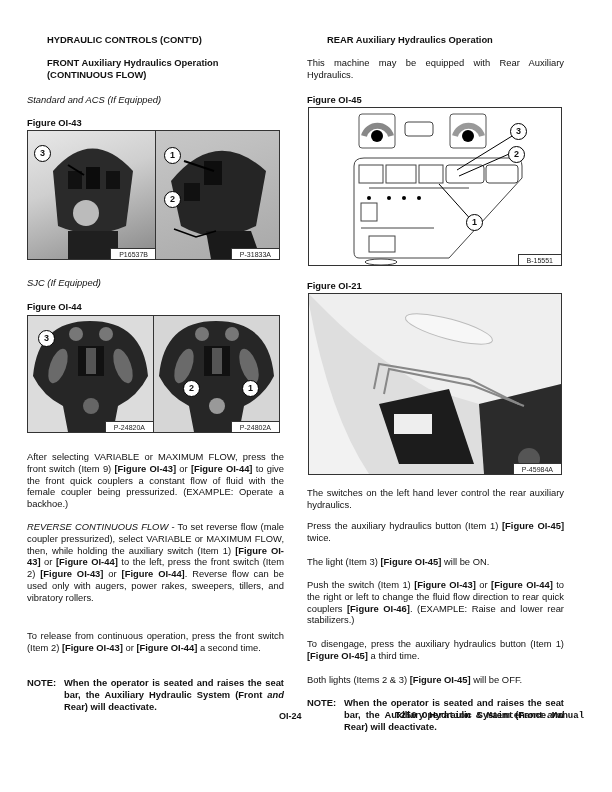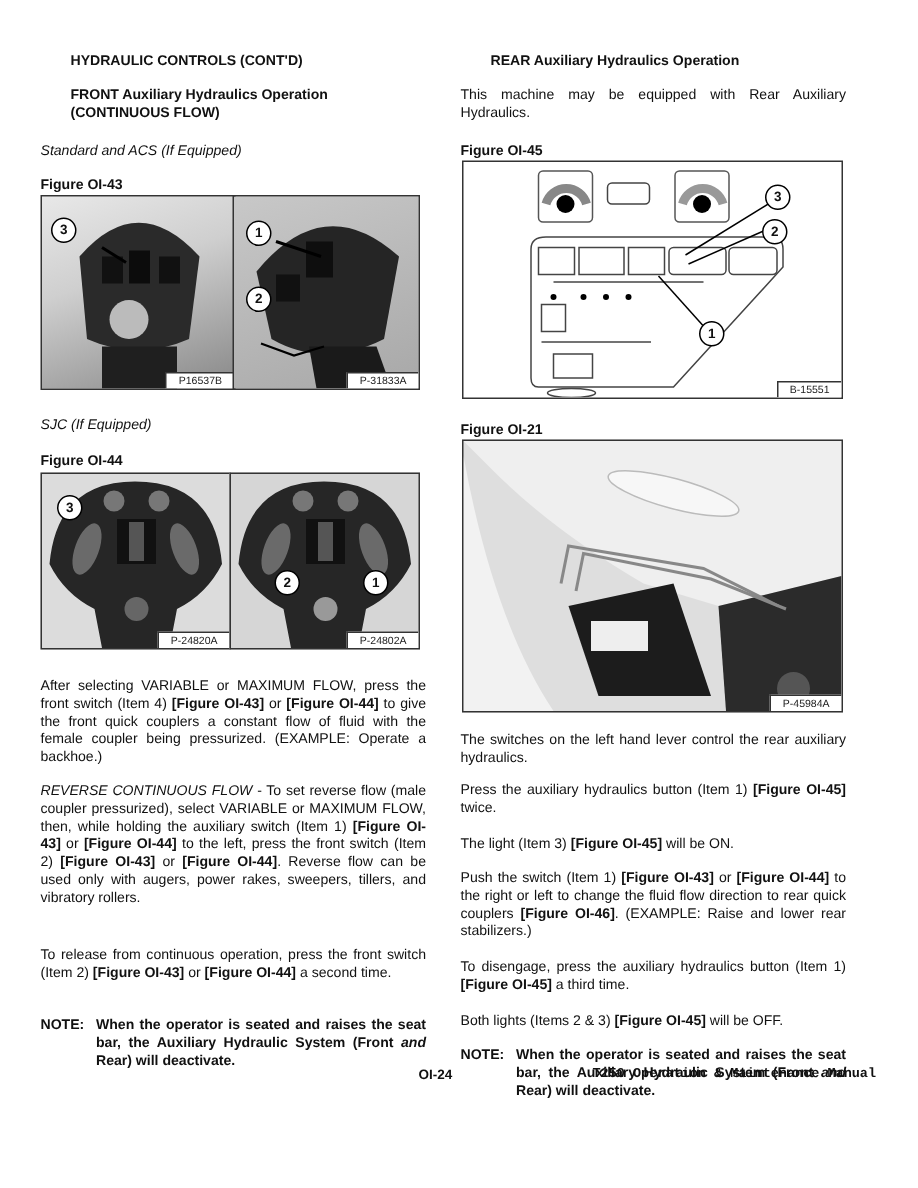--- a/index.html
+++ b/index.html
@@ -86,21 +86,21 @@
       <rect x="58" y="32" width="10" height="26" fill="#555"></rect>
       <ellipse cx="30" cy="50" rx="8" ry="18" fill="#6a6a6a" transform="rotate(20 30 50)"></ellipse>
       <ellipse cx="95" cy="50" rx="8" ry="18" fill="#6a6a6a" transform="rotate(-20 95 50)"></ellipse>
       <circle cx="63" cy="90" r="8" fill="#999"></circle>
     </svg>
     <div class="callout" style="left:29px; top:64px;">2</div>
     <div class="callout" style="left:88px; top:64px;">1</div>
     <div class="tag">P-24802A</div>
   </div>
 
-  <p class="p" style="top:451px;"><span>After selecting VARIABLE or MAXIMUM FLOW, press the front switch (Item 4) </span><b>[Figure OI-43]</b><span> or </span><b>[Figure OI-44]</b><span> to give the front quick couplers a constant flow of fluid with the female coupler being pressurized. (EXAMPLE: Operate a backhoe.)</span></p>
+  <p class="p" style="top:451px;"><span>After selecting VARIABLE or MAXIMUM FLOW, press the front switch (Item 9) </span><b>[Figure OI-43]</b><span> or </span><b>[Figure OI-44]</b><span> to give the front quick couplers a constant flow of fluid with the female coupler being pressurized. (EXAMPLE: Operate a backhoe.)</span></p>
 
   <p class="p" style="top:521px;"><i>REVERSE CONTINUOUS FLOW</i><span> - To set reverse flow (male coupler pressurized), select VARIABLE or MAXIMUM FLOW, then, while holding the auxiliary switch (Item 1) </span><b>[Figure OI-43]</b><span> or </span><b>[Figure OI-44]</b><span> to the left, press the front switch (Item 2) </span><b>[Figure OI-43]</b><span> or </span><b>[Figure OI-44]</b><span>. Reverse flow can be used only with augers, power rakes, sweepers, tillers, and vibratory rollers.</span></p>
 
   <p class="p" style="top:630px;"><span>To release from continuous operation, press the front switch (Item 2) </span><b>[Figure OI-43]</b><span> or </span><b>[Figure OI-44]</b><span> a second time.</span></p>
 
   <div class="note" style="top:677px;">
     <span class="lbl">NOTE:</span>
     <span class="txt"><span>When the operator is seated and raises the seat bar, the Auxiliary Hydraulic System (Front </span><i>and</i><span> Rear) will deactivate.</span></span>
   </div>
 </div>

